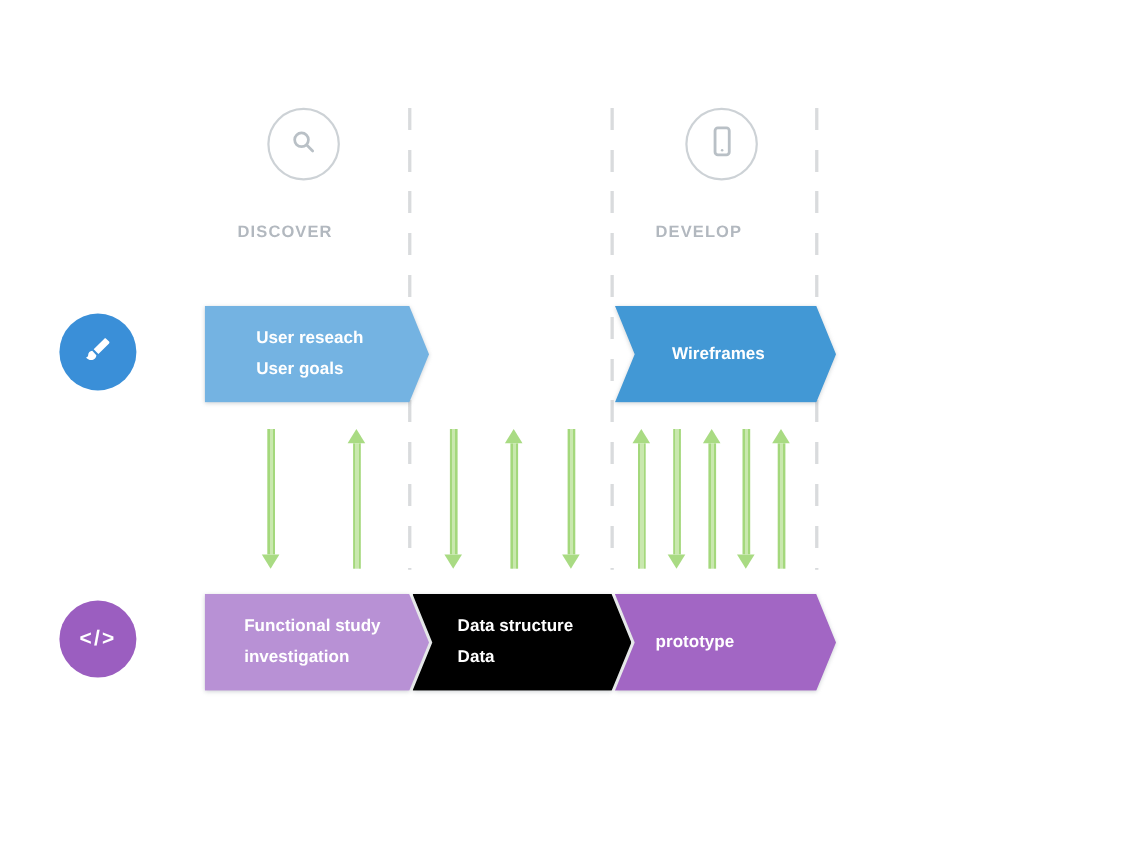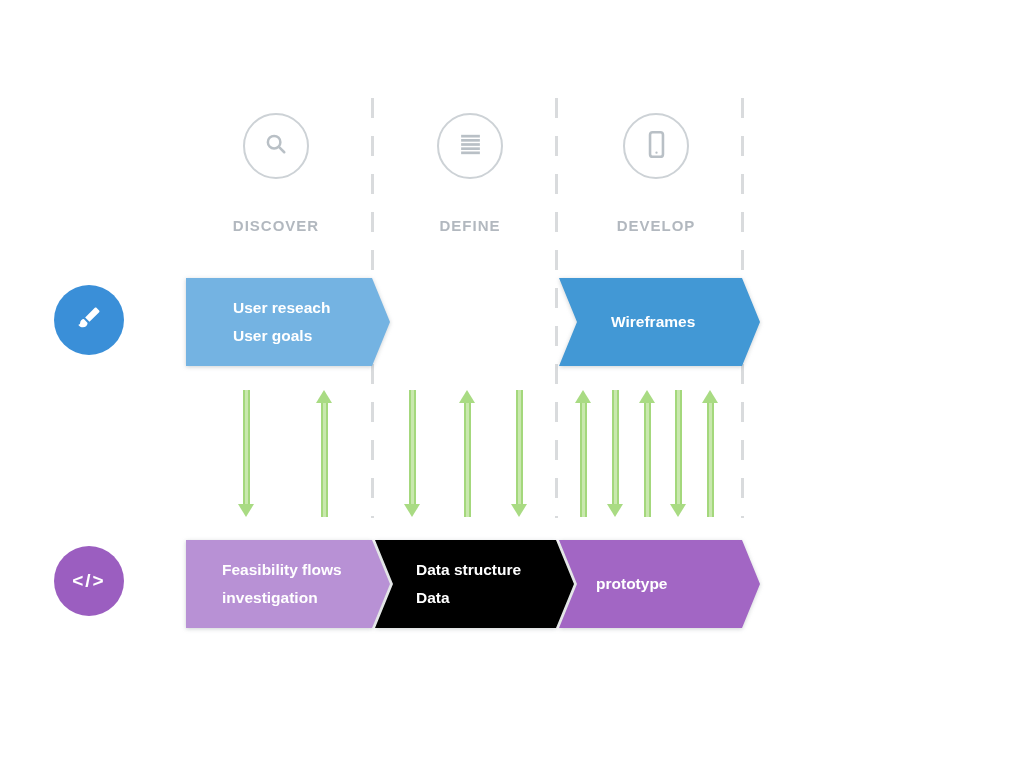--- a/index.html
+++ b/index.html
@@ -4,21 +4,21 @@
 <style>
   html,body{margin:0;padding:0;background:#fff;}
   .stage{position:relative;width:1024px;height:768px;background:#ffffff;overflow:hidden;
          font-family:"Liberation Sans",sans-serif;}
 
   
   .vdash{position:absolute;top:98px;height:420px;width:3px;z-index:1;
          background:repeating-linear-gradient(180deg,#d9dbdd 0 20px,transparent 20px 38px);}
 
   
-  .phase{position:absolute;top:113px;width:120px;text-align:center;z-index:2;}
+  .phase{position:absolute;top:98px;width:120px;text-align:left;z-index:2;}
   .phase .ring{width:62px;height:62px;border:2px solid #cdd2d6;border-radius:50%;
                margin:0 auto;display:flex;align-items:center;justify-content:center;background:#fff;}
   .phase .plabel{margin-top:38px;font-size:15px;font-weight:bold;color:#b2b8bf;letter-spacing:1px;}
 
   
   .band{position:absolute;left:0;top:0;width:1024px;height:88px;z-index:2;
         filter:drop-shadow(0 1px 2px rgba(110,120,130,.35));}
   .seg{position:absolute;top:0;height:88px;display:flex;flex-direction:column;justify-content:center;
        clip-path:polygon(0 0,calc(100% - 18px) 0,100% 50%,calc(100% - 18px) 100%,0 100%);}
   .seg.notch{clip-path:polygon(0 0,calc(100% - 18px) 0,100% 50%,calc(100% - 18px) 100%,0 100%,18px 50%);}
@@ -72,36 +72,20 @@
       <span>
         <svg viewBox="0 0 24 24" width="30" height="30">
           <circle cx="10.5" cy="10.5" r="5" fill="none" stroke="#b9c0c6" stroke-width="2"></circle>
           <line x1="14.3" y1="14.3" x2="18.6" y2="18.6" stroke="#b9c0c6" stroke-width="2" stroke-linecap="round"></line>
         </svg>
       </span>
     </div>
     <div class="plabel">DISCOVER</div>
   </div>
 
-  <div class="phase" style="left:410px;">
-    <div class="ring">
-      <span>
-        <svg viewBox="0 0 24 24" width="25" height="25">
-          <g stroke="#b9c0c6" stroke-width="2.6">
-            <line x1="3" y1="4" x2="21" y2="4"></line>
-              <line x1="3" y1="8" x2="21" y2="8"></line>
-            <line x1="3" y1="12" x2="21" y2="12"></line>
-              <line x1="3" y1="16" x2="21" y2="16"></line>
-            <line x1="3" y1="20" x2="21" y2="20"></line>
-          </g>
-        </svg>
-      </span>
-    </div>
-    <div class="plabel">DEFINE</div>
-  </div>
 
   <div class="phase" style="left:596px;">
     <div class="ring">
       <span>
         <svg viewBox="0 0 24 24" width="31" height="31">
           <rect x="7" y="2.5" width="10" height="19" rx="2" fill="none" stroke="#b9c0c6" stroke-width="2"></rect>
           <circle cx="12" cy="18.3" r="0.9" fill="#b9c0c6"></circle>
         </svg>
       </span>
     </div>
@@ -157,21 +141,21 @@
         <div class="head"></div>
       </div>
       <div class="varrow up" style="left: 702px;">
         <div class="shaft"></div>
         <div class="head"></div>
       </div>
     </div>
 
   <div class="band band-build">
     <div class="seg seg1" style="background: rgb(184, 145, 213);">
-      <div class="line">Feasibility flows</div>
+      <div class="line">Functional study</div>
       <div class="line">investigation</div>
     </div>
     <div class="seg seg2 notch" style="background: #000000;">
       <div class="line">Data structure</div>
       <div class="line">Data</div>
     </div>
     <div class="seg seg3 notch" style="background: rgb(162, 102, 196);">
       <div class="line">prototype</div>
     </div>
   </div>

